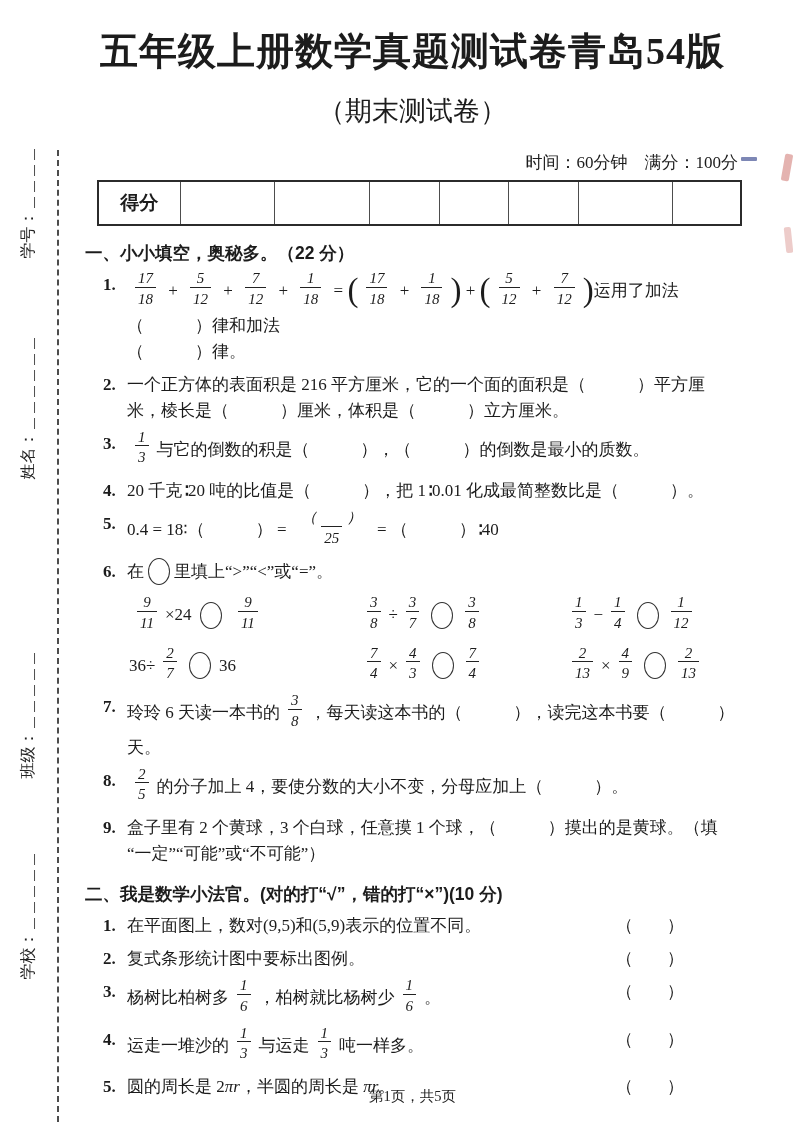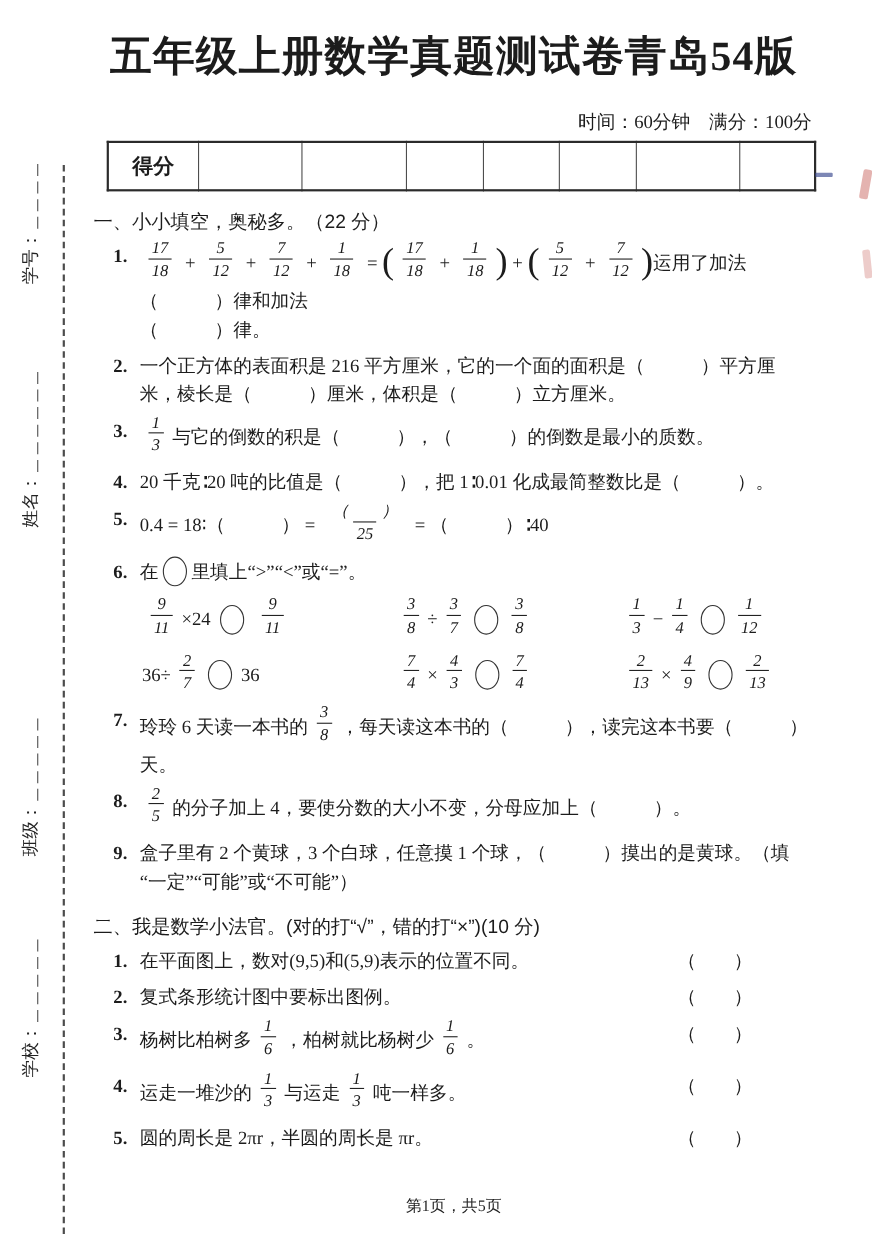--- a/index.html
+++ b/index.html
@@ -16,28 +16,28 @@
   .content{position:absolute;left:85px;top:18px;width:655px;}
   .title{font-size:38px;font-weight:bold;text-align:center;letter-spacing:1px;margin-top:8px;}
   .subtitle{font-size:27px;text-align:center;margin-top:16px;}
   .meta{text-align:right;font-size:17px;margin-top:22px;padding-right:2px;}
 
   table.score-table{border-collapse:collapse;table-layout:fixed;width:643px;
                     margin:6px 0 0 12px;border:2.5px solid #2b2b2b;}
   table.score-table td{border:1.6px solid #4d4d4d;height:42px;text-align:center;
                        font-size:19px;font-weight:bold;padding:0;}
 
-  .sec-title{font-family:"Liberation Sans","DejaVu Sans",sans-serif;font-weight:normal;
+  .sec-title{font-family:"Liberation Sans","DejaVu Sans",sans-serif;font-weight:bold;
              font-size:17.5px;margin-top:15px;}
   .q{display:flex;align-items:flex-start;margin-top:7px;padding-left:18px;font-size:17px;}
   .qno{font-weight:bold;min-width:24px;flex:0 0 auto;line-height:26px;}
   .qbody{flex:1 1 auto;}
   .qline{line-height:26px;}
   .mtext{white-space:pre-wrap;}
-  .mit{white-space:pre;}
+  .mit{font-style:italic;white-space:pre;}
 
   .frac{display:inline-flex;flex-direction:column;align-items:center;vertical-align:middle;
         margin:0 8px;line-height:1.05;font-size:15px;position:relative;top:-1px;font-style:italic;}
   .frac .fn{padding:0 3px;}
   .frac .fd{border-top:1.4px solid #222;padding:4px 3px;}
 
   .mcircle{display:inline-block;width:20px;height:25px;border:1.7px solid #333;
            border-radius:50%;vertical-align:middle;margin:0 4px;position:relative;top:-1px;}
   .bigp{font-size:33px;font-weight:400;vertical-align:middle;line-height:1;position:relative;top:-2px;}
 
@@ -71,20 +71,21 @@
   <div class="side-label" style="top:704px">
     <span>班级：＿＿＿＿＿</span>
   </div>
   <div class="side-label" style="top:905px">
     <span>学校：＿＿＿＿＿</span>
   </div>
 
   <div class="content">
 
     <div class="title">五年级上册数学真题测试卷青岛54版</div>
+    <div class="subtitle">（期末测试卷）</div>
     <div class="meta">时间：60分钟　满分：100分</div>
 
     <table class="score-table">
       <colgroup>
         <col style="width:82px">
           <col style="width:94px">
           <col style="width:95px">
           <col style="width:70px">
         <col style="width:69px">
           <col style="width:70px">

